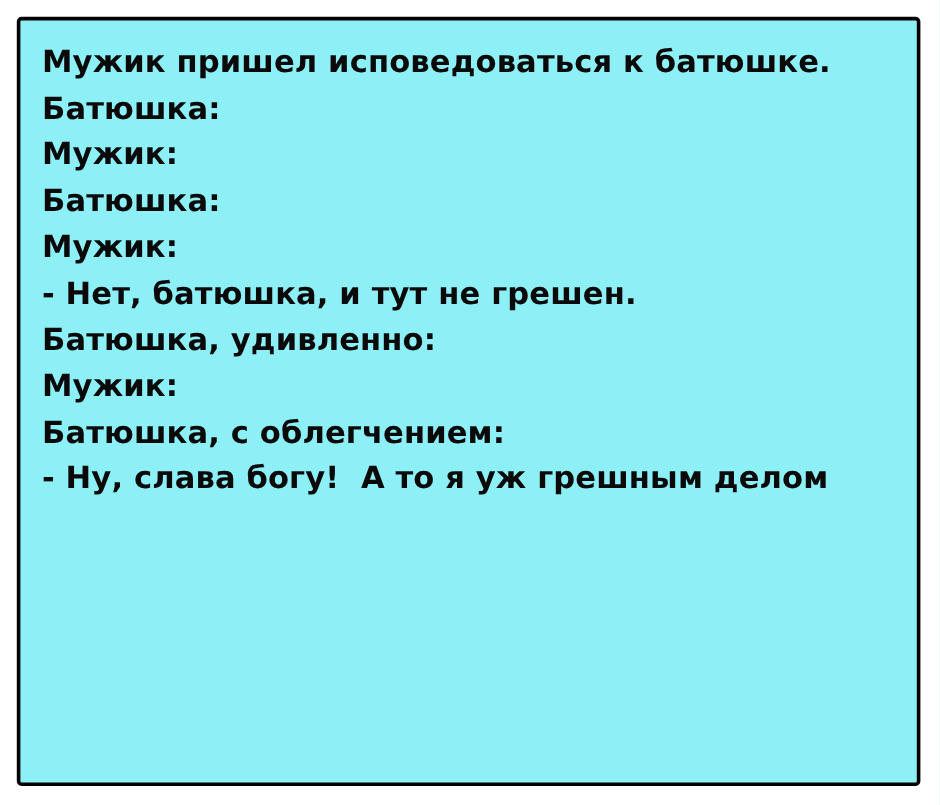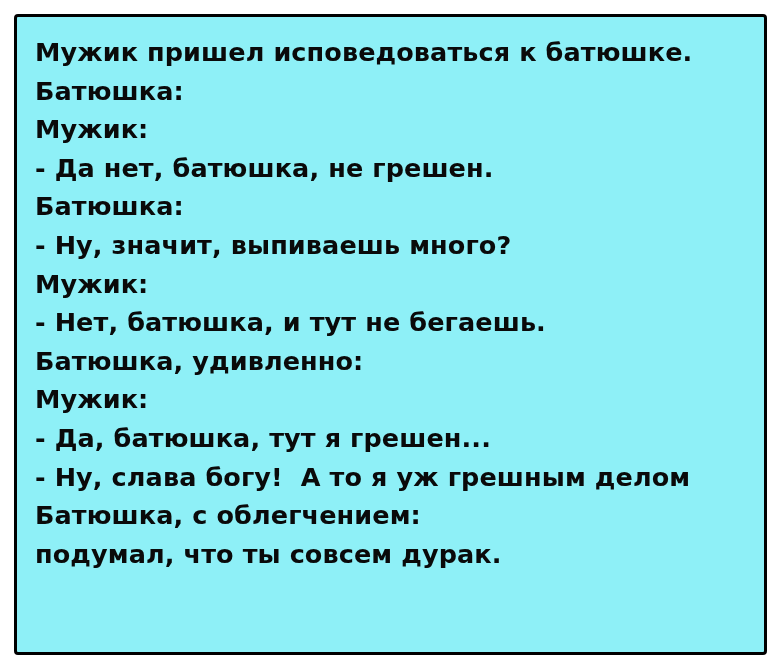--- a/index.html
+++ b/index.html
@@ -45,25 +45,21 @@
   }
 </style>
 </head>
 <body>
 
 <div id="card" style="background: rgb(142, 240, 247); border-color: rgb(0, 0, 0); color: rgb(10, 10, 10);">
   <div id="joke">
     <div class="line bold">Мужик пришел исповедоваться к батюшке.</div>
     <div class="line bold">Батюшка:</div>
     <div class="line bold">Мужик:</div>
-    <div class="line bold">- Да нет, батюшка, не грешен.</div>
     <div class="line bold">Батюшка:</div>
-    <div class="line bold">- Ну, значит, выпиваешь много?</div>
     <div class="line bold">Мужик:</div>
-    <div class="line bold">- Нет, батюшка, и тут не бегаешь.</div>
+    <div class="line bold">- Нет, батюшка, и тут не грешен.</div>
     <div class="line reg">Батюшка, удивленно:</div>
     <div class="line bold">Мужик:</div>
-    <div class="line reg">- Да, батюшка, тут я грешен...</div>
+    <div class="line reg">Батюшка, с облегчением:</div>
     <div class="line reg">- Ну, слава богу!  А то я уж грешным делом</div>
-    <div class="line reg">Батюшка, с облегчением:</div>
-    <div class="line reg">подумал, что ты совсем дурак.</div>
   </div>
 </div>
 
 </body></html>

